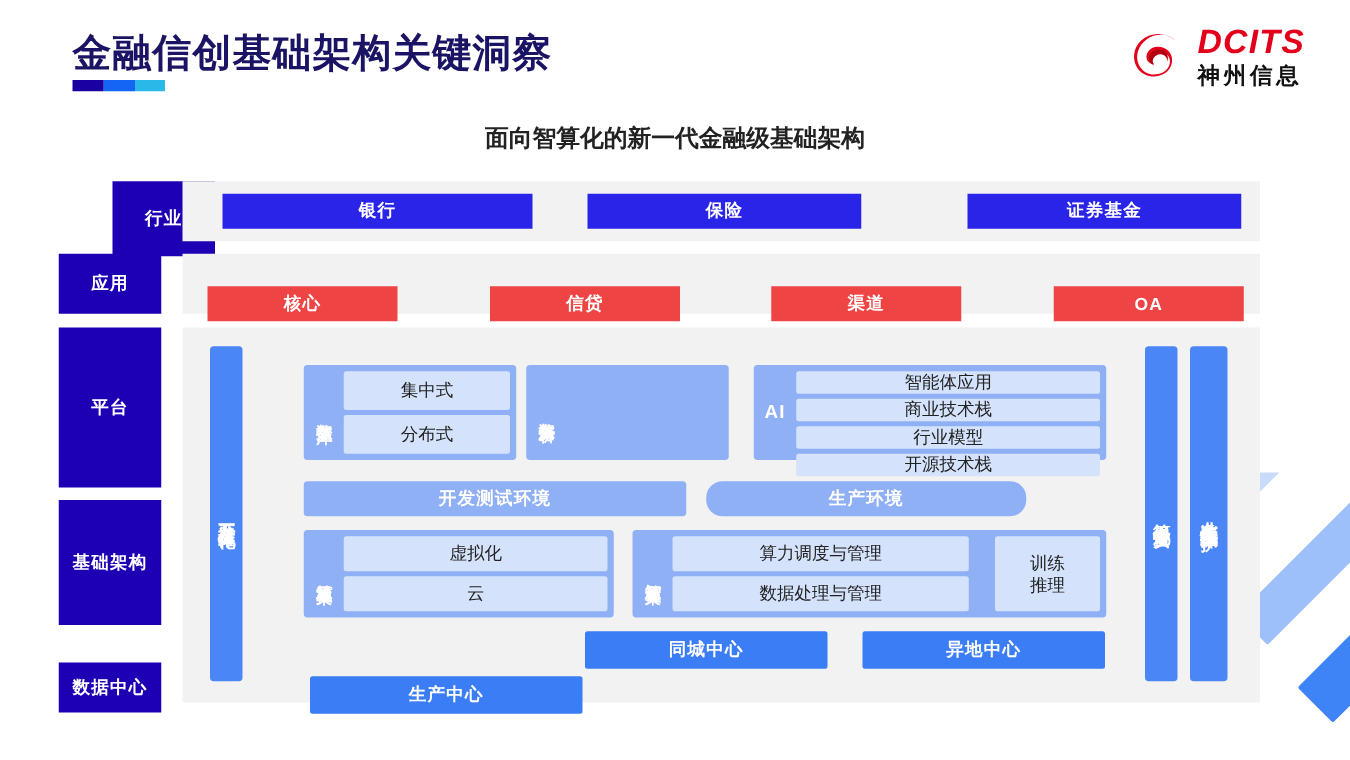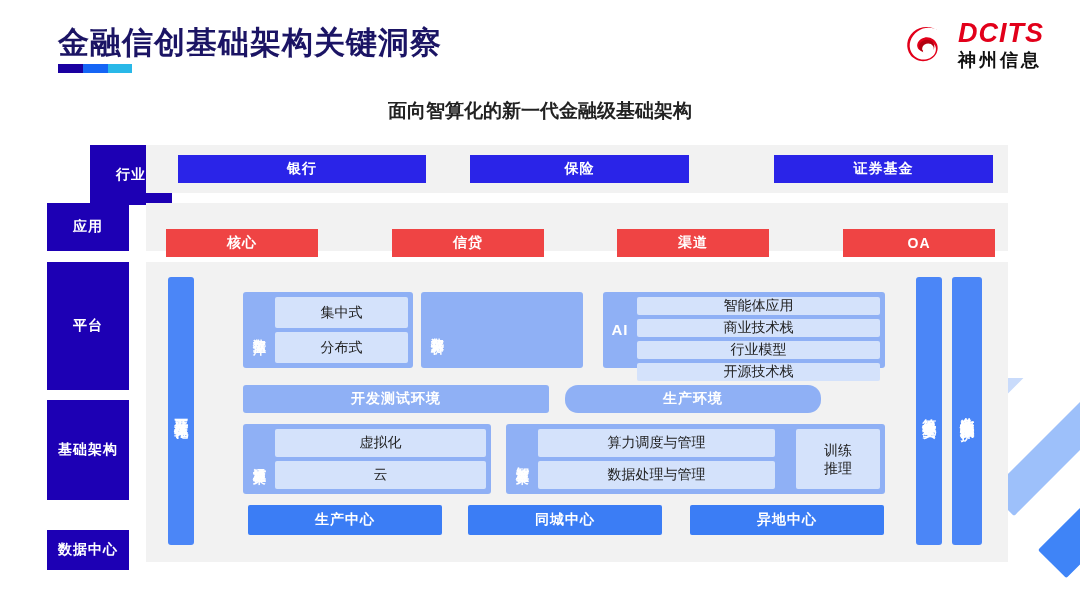--- a/index.html
+++ b/index.html
@@ -189,17 +189,17 @@
         <div class="cell">算力调度与管理</div>
         <div class="cell">数据处理与管理</div>
       </div>
       <div class="side">
         <span>训练</span>
         <span>推理</span>
       </div>
     </div>
   </div>
 
-  <div class="dc" style="left:248px;width:194px;">生产中心</div>
+  <div class="dc" style="left:248px;width:218px;margin-top:36px;">生产中心</div>
   <div class="dc" style="left:468px;width:194px;">同城中心</div>
   <div class="dc" style="left:690px;width:194px;">异地中心</div>
 
 </div>
 
 </body></html>

